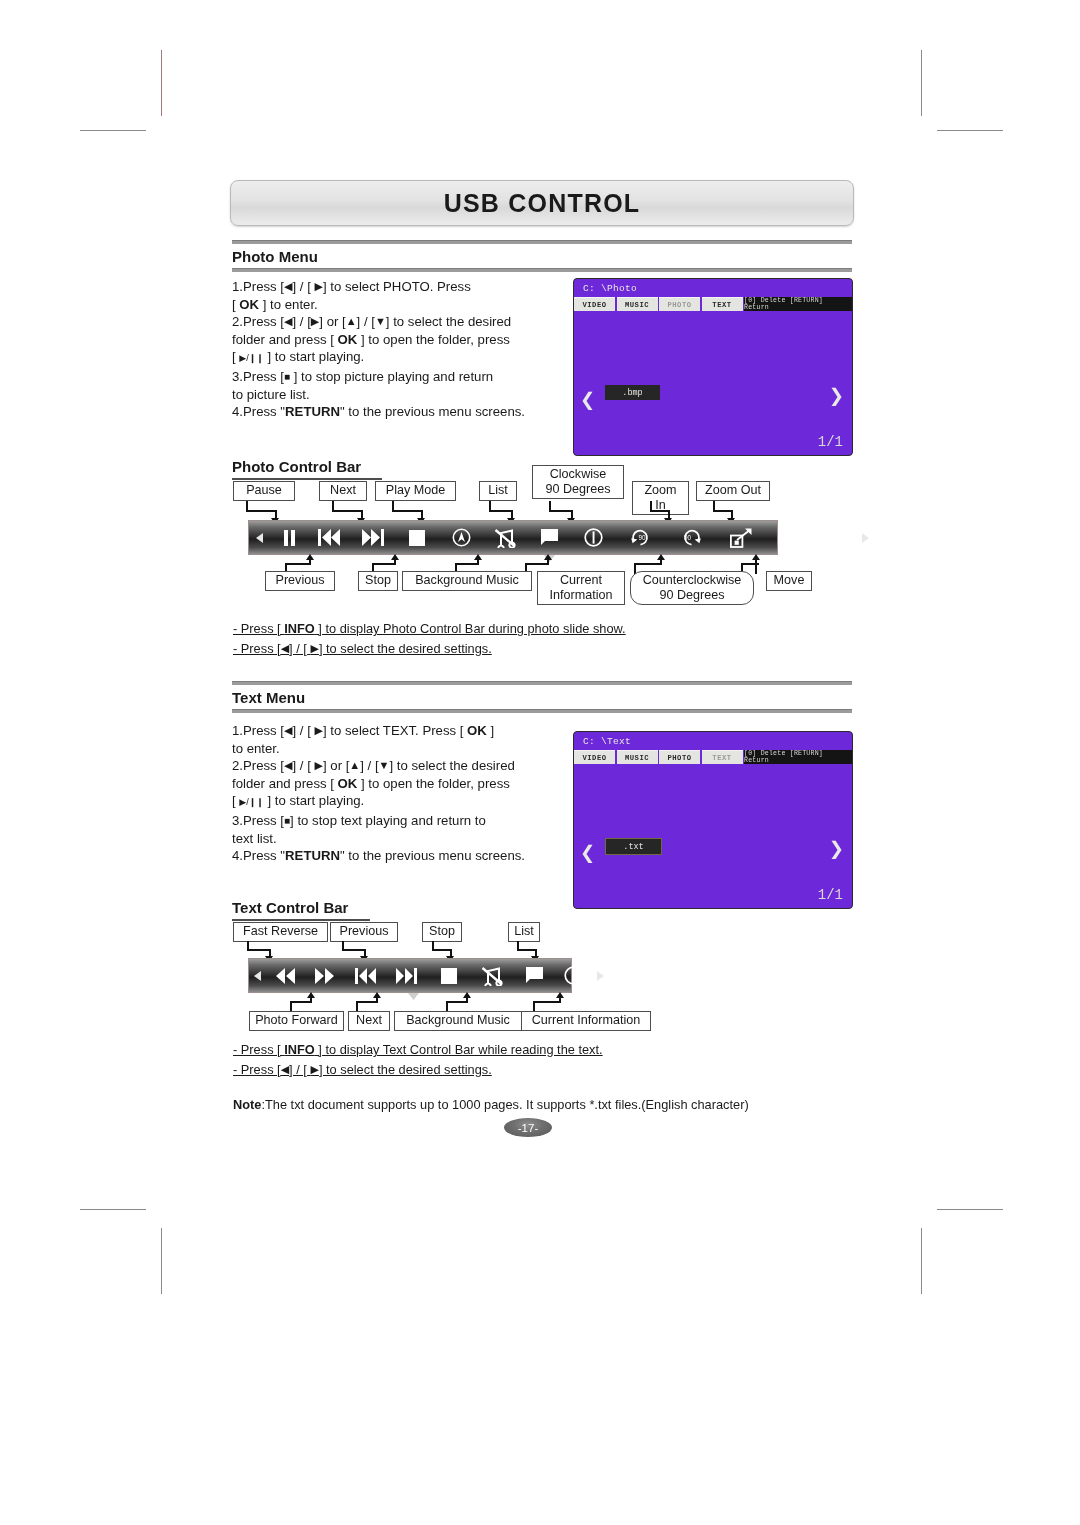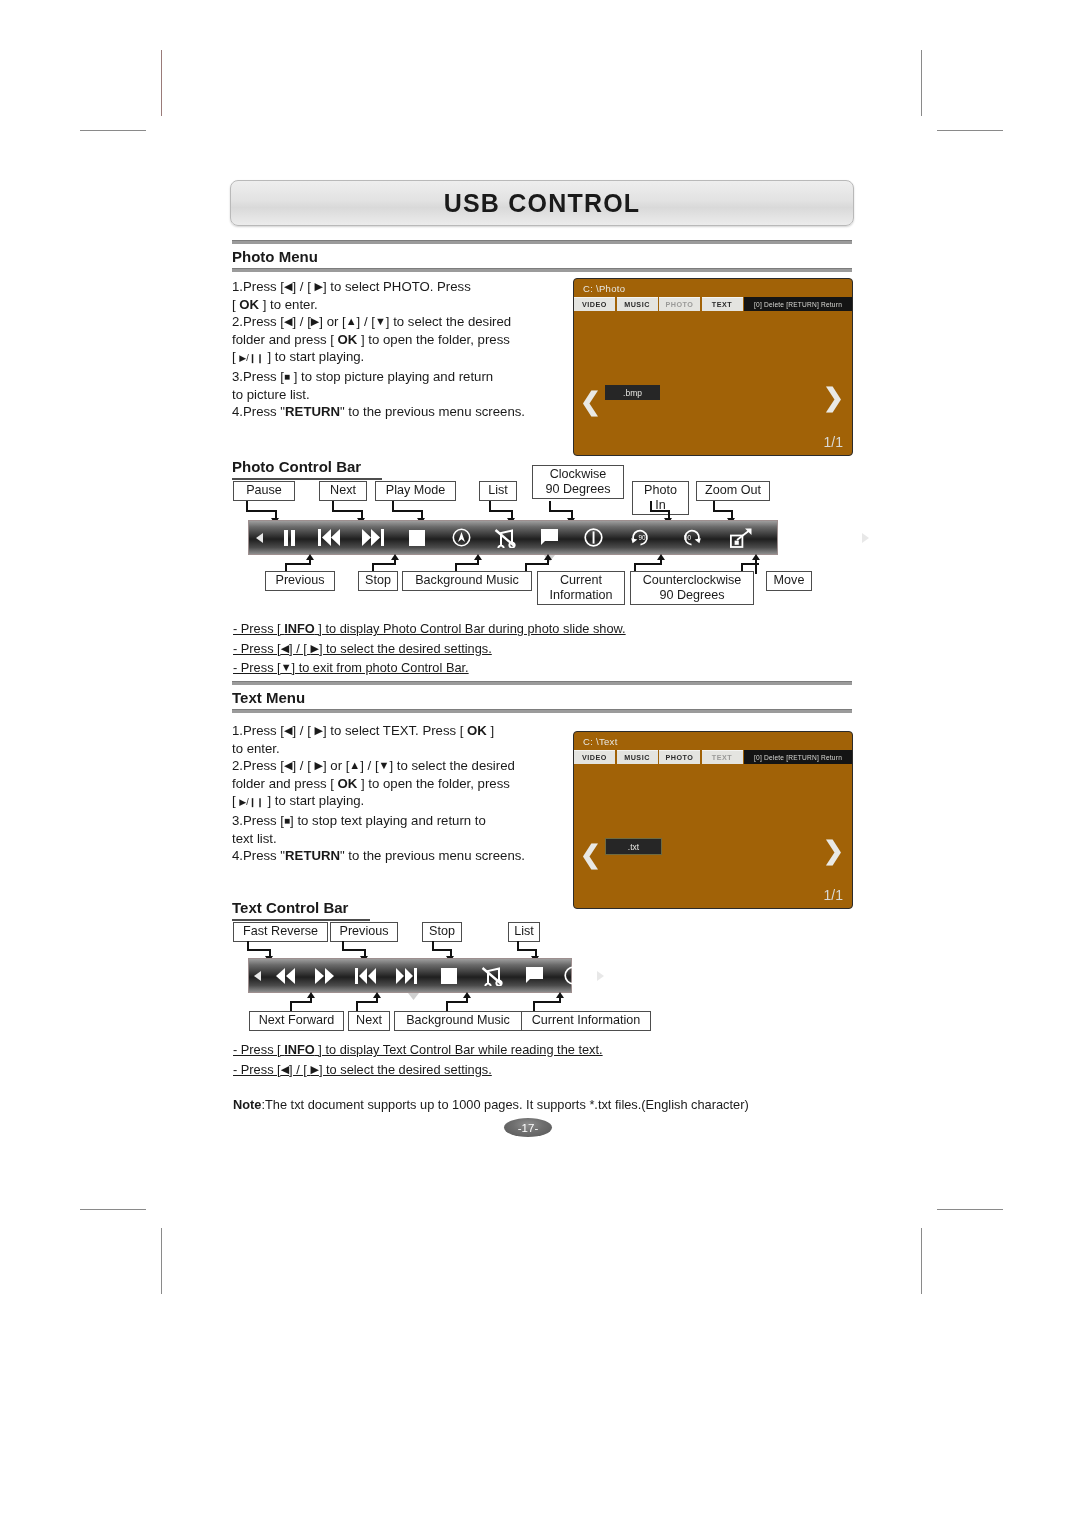--- a/index.html
+++ b/index.html
@@ -29,21 +29,21 @@
   
   .steps{position:absolute;font-size:13.2px;line-height:17.6px;width:340px;}
   .steps div{white-space:nowrap;}
   b{font-weight:bold;margin-top:13px;}
   .ar{font-size:11px;vertical-align:1px;letter-spacing:0;}
   .sq{font-size:10px;vertical-align:1px;}
   .pp{font-size:9px;letter-spacing:0;}
 
   
   .tv{position:absolute;border:1.5px solid #2b2b2b;border-radius:4px;
-      background:#a16207;overflow:hidden;}
+      background:#6d28d9;overflow:hidden;font-family:Liberation Mono, monospace;}
   .tv-path{color:#e8e8e4;font-size:9.5px;padding:4px 0 3px 9px;letter-spacing:.3px;}
   .tv-tabs{display:flex;align-items:stretch;height:14px;}
   .tv-tab{background:#e4e4e0;color:#2a2a2a;font-size:7.2px;font-weight:bold;
       letter-spacing:.5px;display:flex;align-items:center;justify-content:center;
       width:41px;margin-right:1.5px;border-top:1px solid #f4f4f2;}
   .tv-tab.dim{color:#9a9a98;}
   .tv-actions{flex:1;background:#141414;color:#d8d8d4;font-size:6.6px;
       display:flex;align-items:center;justify-content:center;letter-spacing:.2px;}
   .tv-body{position:relative;height:calc(100% - 32px);}
   .tv-file{position:absolute;left:31px;top:74px;width:55px;height:15px;background:#262626;
@@ -141,21 +141,21 @@
     <span class="label">Photo Control Bar</span>
     <div class="rule" style="height:2px;background:#4d4d4d;border:0;"></div>
   </div>
 
   <div class="lab" style="left:233px;top:481px;width:62px;">Pause</div>
   <div class="lab" style="left:319px;top:481px;width:48px;">Next</div>
   <div class="lab" style="left:375px;top:481px;width:81px;">Play Mode</div>
   <div class="lab" style="left:479px;top:481px;width:38px;">List</div>
   <div class="lab" style="left:532px;top:465px;width:92px;">Clockwise
 90 Degrees</div>
-  <div class="lab" style="left:632px;top:481px;width:57px;">Photo In</div>
+  <div class="lab" style="left:632px;top:481px;width:57px;">Zoom In</div>
   <div class="lab" style="left:696px;top:481px;width:74px;">Zoom Out</div>
 
   <div class="cn" style="left:246px;top:501px;width:38px;height:24px;">
     <div class="stem" style="left:0;top:0;height:11px;"></div>
     <div class="jog" style="left:0;top:9px;width:31px;"></div>
     <div class="stem" style="left:29px;top:9px;height:10px;"></div>
     <div class="head down" style="left:25px;top:17px;"></div>
   </div>
   <div class="cn" style="left:332px;top:501px;width:38px;height:24px;">
     <div class="stem" style="left:0;top:0;height:11px;"></div>
@@ -334,28 +334,27 @@
     <div class="stem" style="left:-14px;top:9px;height:11px;"></div>
     <div class="stem" style="left:0;top:6px;height:5px;"></div>
     <div class="head up" style="left:-3px;top:0;"></div>
   </div>
 
   <div class="lab" style="left:265px;top:571px;width:70px;">Previous</div>
   <div class="lab" style="left:358px;top:571px;width:40px;">Stop</div>
   <div class="lab" style="left:402px;top:571px;width:130px;">Background Music</div>
   <div class="lab" style="left:537px;top:571px;width:88px;">Current
 Information</div>
-  <div class="lab" style="left:630px;top:571px;width:124px;">Counterclockwise
+  <div class="lab" style="left:630px;top:571px;width:124px;border-radius:12px;">Counterclockwise
 90 Degrees</div>
   <div class="lab" style="left:766px;top:571px;width:46px;">Move</div>
 
   <div class="notes" style="left:233px;top:620px;">
     <div>- Press [ <b>INFO</b> ] to display Photo Control Bar during photo slide show.</div>
     <div>- Press [<span class="ar">◀</span>] / [ <span class="ar">▶</span>]  to select the desired settings.</div>
-    <div>- Press [<span class="ar">▼</span>] to exit from photo Control Bar.</div>
   </div>
 
   <div class="rule-top" style="top:681px;"></div>
   <div class="sec-head" style="top:689px;">
     <span class="label">Text Menu</span>
     <div class="rule"></div>
   </div>
 
   <div class="steps" style="left:232px;top:722px;">
     <div>1.Press [<span class="ar">◀</span>] / [ <span class="ar">▶</span>] to select TEXT. Press [ <b>OK</b> ]</div>
@@ -503,21 +502,21 @@
     <div class="stem" style="left:20px;top:6px;height:5px;"></div>
     <div class="head up" style="left:17px;top:0;"></div>
   </div>
   <div class="cn" style="left:533px;top:992px;width:34px;height:20px;">
     <div class="stem" style="left:0;top:9px;height:11px;"></div>
     <div class="jog" style="left:0;top:9px;width:28px;"></div>
     <div class="stem" style="left:26px;top:6px;height:5px;"></div>
     <div class="head up" style="left:23px;top:0;"></div>
   </div>
 
-  <div class="lab" style="left:249px;top:1011px;width:95px;">Next Forward</div>
+  <div class="lab" style="left:249px;top:1011px;width:95px;">Photo Forward</div>
   <div class="lab" style="left:348px;top:1011px;width:42px;">Next</div>
   <div class="lab" style="left:394px;top:1011px;width:128px;">Background Music</div>
   <div class="lab" style="left:521px;top:1011px;width:130px;">Current Information</div>
 
   <div class="notes" style="left:233px;top:1041px;">
     <div>- Press [ <b>INFO</b> ] to display Text Control Bar while reading the text.</div>
     <div>- Press [<span class="ar">◀</span>] / [ <span class="ar">▶</span>]  to select the desired settings.</div>
   </div>
 
   <div class="note-line" style="left:233px;top:1097px;">

